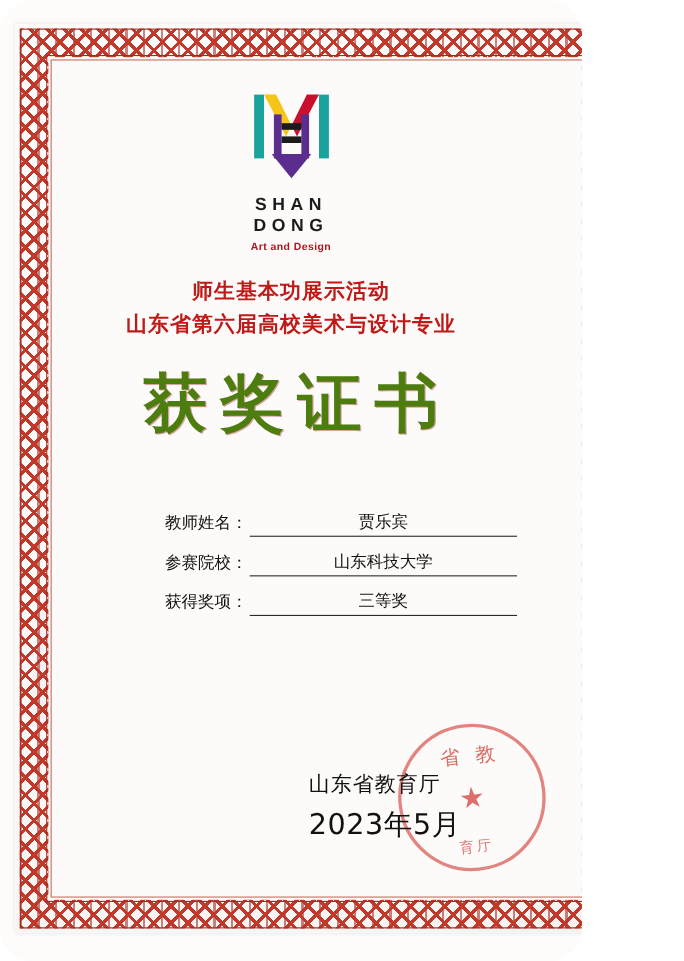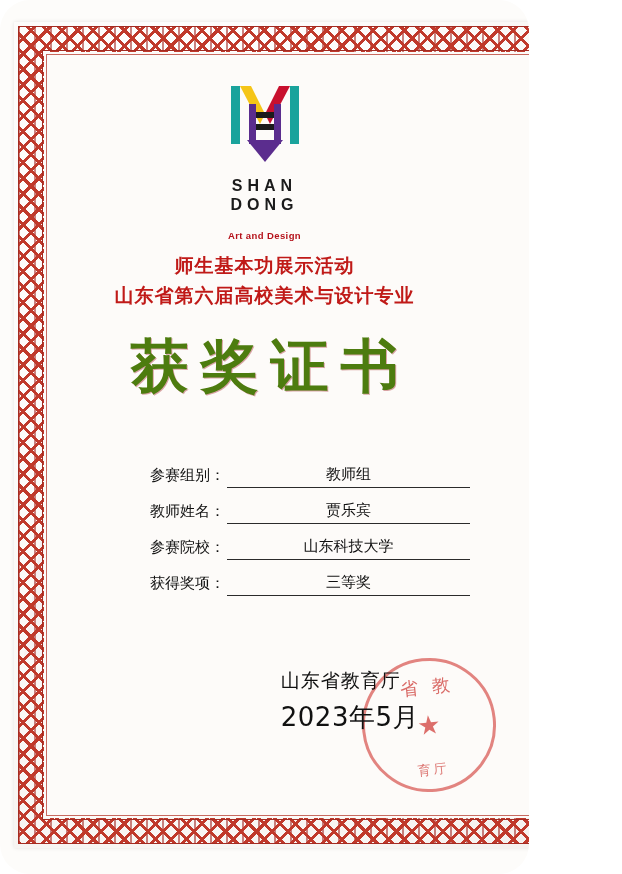--- a/index.html
+++ b/index.html
@@ -133,21 +133,21 @@
   .logo-text-1, .logo-text-2 {
     font-family: "Liberation Sans", sans-serif;
     font-weight: bold;
     color: #1b1b1b;
     letter-spacing: 5px;
     font-size: 16px;
     line-height: 19px;
   }
   .logo-text-1 { margin-top: 6px; }
   .logo-sub {
-    margin-top: 16px;
+    margin-top: 4px;
     font-size: 9.5px;
     font-weight: bold;
     color: #b5121b;
     letter-spacing: 0.4px;
   }
 
   
   .title-block {
     position: absolute;
     left: 0; right: 0;
@@ -203,21 +203,21 @@
     font-size: 15px;
     color: #111;
     padding-bottom: 3px;
     margin-left: 2px;
   }
 
   
   .signature {
     position: absolute;
     right: 110px;
-    top: 668px;
+    top: 700px;
     text-align: left;
   }
   .sig-org {
     font-family: "DejaVu Sans", "Liberation Sans", sans-serif;
     font-size: 19px;
     color: #111;
     letter-spacing: 1px;
   }
   .sig-date {
     font-family: "DejaVu Sans", "Liberation Sans", sans-serif;
@@ -307,24 +307,20 @@
 
   <div class="title-block">
     <div class="title-line">师生基本功展示活动</div>
     <div class="title-line">山东省第六届高校美术与设计专业</div>
   </div>
 
   <div class="main-title">获奖证书</div>
 
   <div class="fields">
 
-    <div class="field-row">
-      <span class="field-label">参赛组别：</span>
-      <span class="field-value">教师组</span>
-    </div>
 
     <div class="field-row">
       <span class="field-label">教师姓名：</span>
       <span class="field-value">贾乐宾</span>
     </div>
 
     <div class="field-row">
       <span class="field-label">参赛院校：</span>
       <span class="field-value">山东科技大学</span>
     </div>

